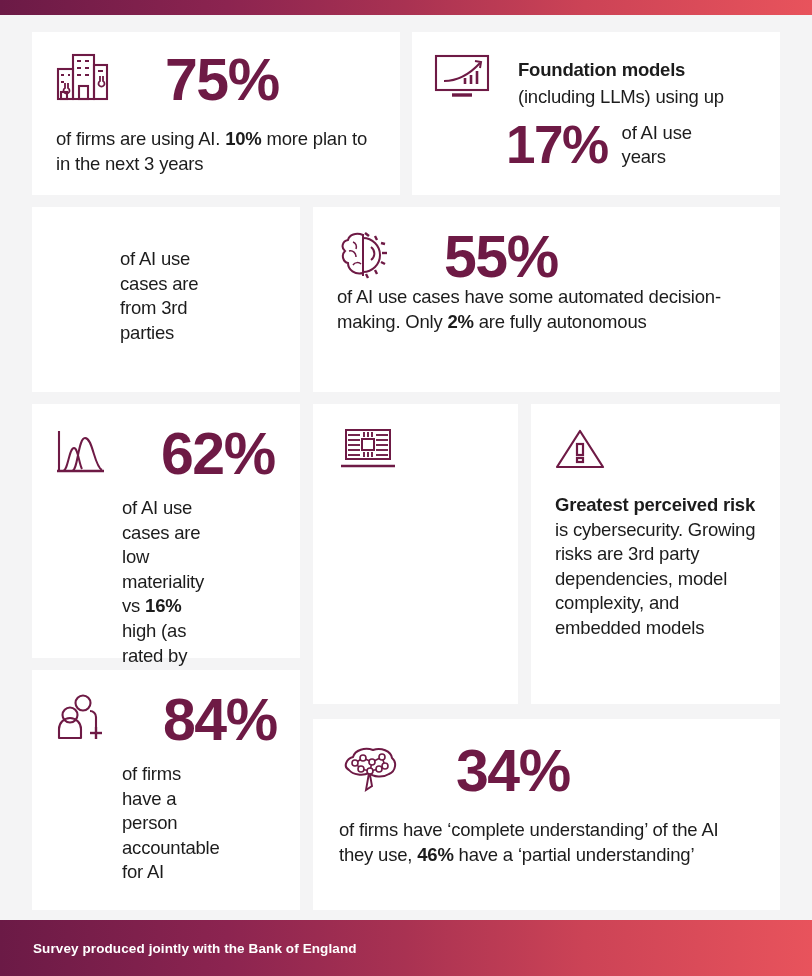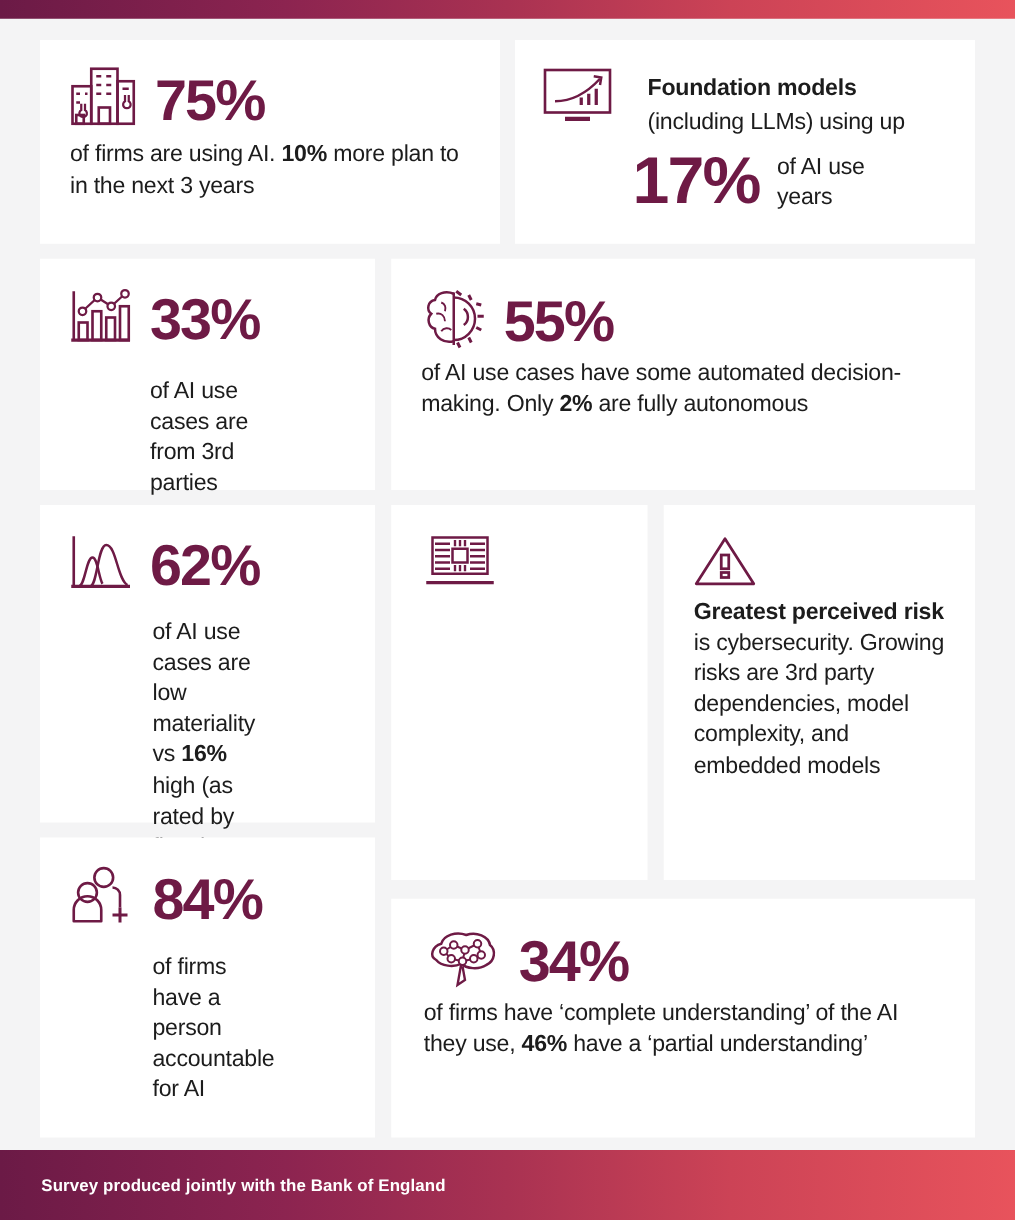--- a/index.html
+++ b/index.html
@@ -25,21 +25,21 @@
     padding-left: 33px; letter-spacing: .1px;
   }
 
   .card {
     position: absolute; background: #ffffff;
   }
   .pct {
     color: #6e1a45; font-weight: 700; letter-spacing: -1.5px;
     line-height: .95;
   }
-  .pct-xl { font-size: 46px; }
+  .pct-xl { font-size: 59px; margin-left: 41px; }
   .pct-lg { font-size: 53px; }
 
   .body-txt {
     color: #1c1c1c; font-size: 18.5px; line-height: 1.33;
     letter-spacing: -.2px;
   }
   .body-txt b { font-weight: 700; }
   .hd-txt { color: #1c1c1c; font-size: 18.5px; line-height: 1.46; letter-spacing: -.2px; }
   .hd-txt b { font-weight: 700; }
 
@@ -52,21 +52,21 @@
   #c-33   { left:32px;  top:207px; width:268px; height:185px; padding:22px 24px 0 24px; }
   #c-55   { left:313px; top:207px; width:467px; height:185px; padding:22px 24px 0 24px; }
   #c-62   { left:32px;  top:404px; width:268px; height:254px; padding:22px 22px 0 24px; }
   #c-ben  { left:313px; top:404px; width:205px; height:300px; padding:24px 22px 0 26px; }
   #c-risk { left:531px; top:404px; width:249px; height:300px; padding:24px 20px 0 24px; }
   #c-84   { left:32px;  top:670px; width:268px; height:240px; padding:22px 22px 0 24px; }
   #c-34   { left:313px; top:719px; width:467px; height:191px; padding:24px 24px 0 26px; }
   .indent-64 { padding-left: 64px; }
   .indent-66 { padding-left: 66px; }
   .mt10 { margin-top: 10px; }
-  .mt12 { margin-top: 2px; }
+  .mt12 { margin-top: 19px; }
   .mt14 { margin-top: 14px; }
   .mt16 { margin-top: 0; }
   .mt18 { margin-top: 18px; }
 
   .inline-head { display: flex; align-items: flex-start; gap: 28px; }
   .inline-head .txtcol { padding-top: 2px; }
   .pct-inline-wrap { display:flex; align-items:center; gap:14px; }
 </style>
 </head>
 <body>
@@ -120,38 +120,20 @@
       </span>
       <span class="txtcol hd-txt"><b>Foundation models</b><br><span>(including LLMs) using up</span></span>
     </div>
     <div class="pct-inline-wrap mt10" style="padding-left:72px;">
       <span class="pct pct-lg">17%</span>
       <span class="body-txt" style="max-width:110px;">of AI use years</span>
     </div>
   </div>
 
   <div class="card" id="c-33">
-    <div class="row-head">
-      <span class="icon">
-        <svg width="50" height="48" viewBox="0 0 50 48" fill="none" stroke="#6e1a45" stroke-width="2.1">
-          <line x1="3" y1="4" x2="3" y2="43"></line>
-          <line x1="1" y1="43" x2="48" y2="43" stroke-width="2.6"></line>
-          <rect x="7" y="29" width="7" height="14"></rect>
-          <rect x="18" y="20" width="7" height="23"></rect>
-          <rect x="29" y="25" width="7" height="18"></rect>
-          <rect x="40" y="16" width="7" height="27"></rect>
-          <polyline points="10,20 22,9 33,16 44,6" stroke-width="1.8"></polyline>
-          <circle cx="10" cy="20" r="3" fill="#ffffff" stroke-width="1.8"></circle>
-          <circle cx="22" cy="9" r="3" fill="#ffffff" stroke-width="1.8"></circle>
-          <circle cx="33" cy="16" r="3" fill="#ffffff" stroke-width="1.8"></circle>
-          <circle cx="44" cy="6" r="3" fill="#ffffff" stroke-width="1.8"></circle>
-        </svg>
-      </span>
-      <span class="pct pct-xl">33%</span>
-    </div>
     <div class="body-txt mt18 indent-64" style="max-width:150px;">of AI use cases are from 3rd parties</div>
   </div>
 
   <div class="card" id="c-55">
     <div class="row-head">
       <span class="icon">
         <svg width="52" height="52" viewBox="0 0 52 52" fill="none" stroke="#6e1a45" stroke-width="2">
           <line x1="26" y1="5" x2="26" y2="47"></line>
           <path d="M26 6 C19 3 12 6 11 11 C5 12 4 19 8 22 C4 26 6 33 11 34 C11 41 18 46 26 44"></path>
           <path d="M16 13 C19 14 20 17 19 20" stroke-width="1.5"></path>

